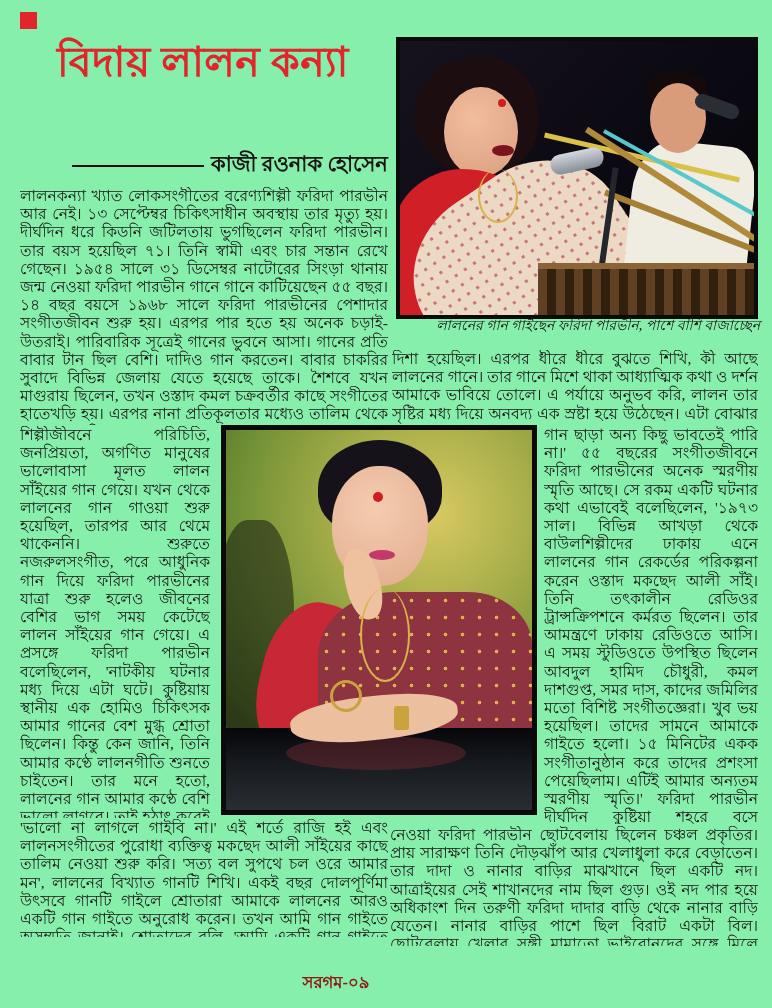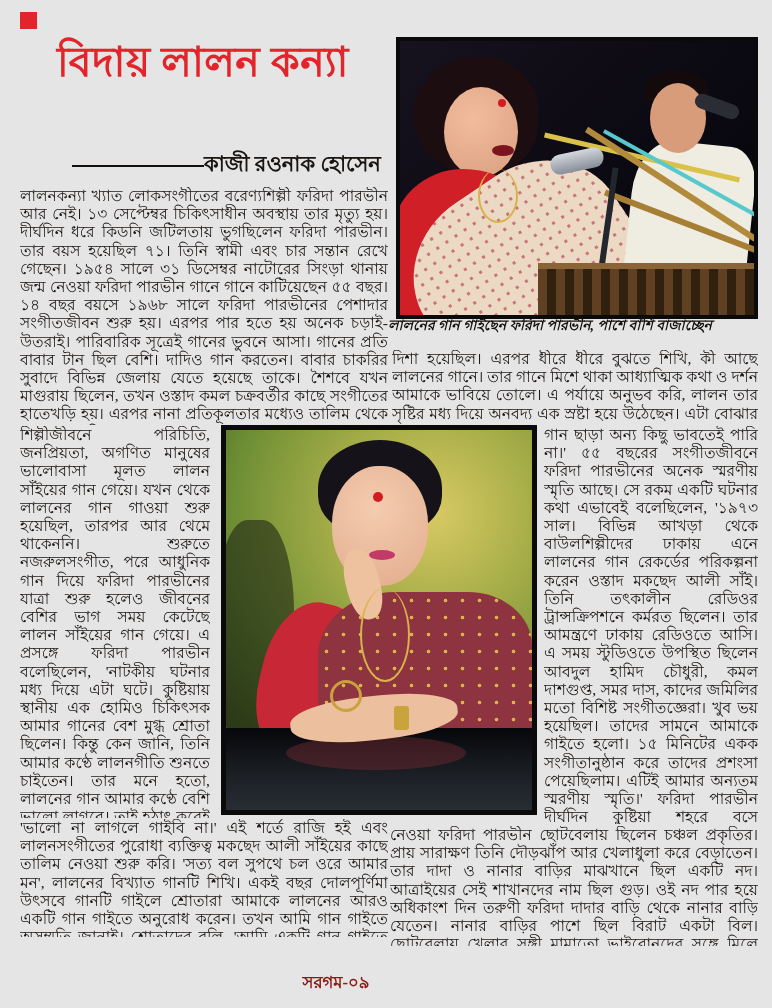--- a/index.html
+++ b/index.html
@@ -1,47 +1,47 @@
 <!DOCTYPE html>
 <html><head>
 <meta charset="utf-8">
 <style>
   html,body{margin:0;padding:0;}
   .page{
     position:relative; width:772px; height:1008px;
-    background:#e5e5e5; overflow:hidden;
+    background:#86efac; overflow:hidden;
     font-family:"Liberation Serif","DejaVu Serif",serif;
     color:#191513;
   }
   .red-square{position:absolute;left:20px;top:12px;width:17px;height:17px;background:#e2242b;}
   .title{
     position:absolute;left:26px;top:38px;width:354px;
     font-size:41px;line-height:48px;font-weight:bold;color:#e2242b;
     text-align:center;letter-spacing:.5px;
   }
   .byline-row{
     position:absolute;left:72px;top:148px;width:308px;
-    display:flex;align-items:center;gap:0;
+    display:flex;align-items:center;gap:7px;
   }
   .byline-rule{flex:0 0 132px;height:2px;background:#14100e;}
   .byline-text{font-size:21px;font-weight:bold;white-space:nowrap;}
   .para{
     position:absolute;font-size:15.5px;line-height:18.2px;
     text-align:justify;overflow:hidden;
   }
   .p-col1-top   {left:20px;  top:187px; width:368px; height:238px;}
   .p-col1-narrow{left:20px;  top:426px; width:190px; height:392px;}
   .p-bottom-left{left:20px;  top:819px; width:368px; height:118px;}
   .p-col2-top   {left:392px; top:350px; width:366px; height:76px;}
   .p-col2-narrow{left:544px; top:426px; width:214px; height:398px;}
   .p-bottom-right{left:390px;top:826px; width:368px; height:120px;}
   .caption{
     position:absolute;left:388px;top:318px;width:372px;
-    font-size:14px;line-height:16px;font-weight:bold;font-style:italic;
-    text-align:left;color:#14100e;
+    font-size:14px;line-height:16px;font-weight:normal;font-style:italic;
+    text-align:right;color:#14100e;
   }
   .footer{
     position:absolute;left:276px;top:970px;width:120px;
     font-size:16.5px;font-weight:bold;color:#8c1b15;text-align:center;
   }
   
   .photo{position:absolute;border:4px solid #0b0a0a;overflow:hidden;}
   .photo *{position:absolute;}
   .photo-concert{left:396px;top:37px;width:354px;height:274px;
     background:linear-gradient(135deg,#16121e 0%,#0b0912 55%,#060509 100%);}

